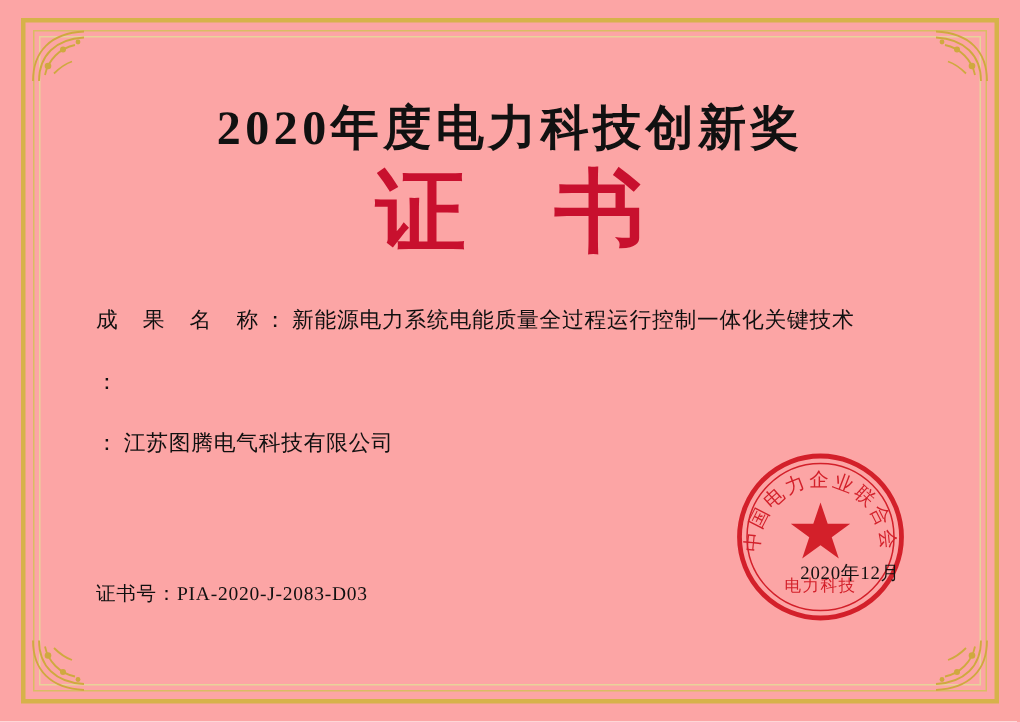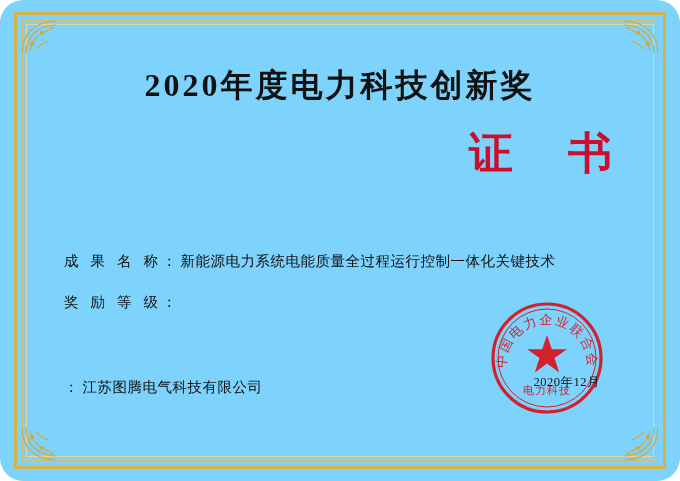--- a/index.html
+++ b/index.html
@@ -11,23 +11,22 @@
     width: 680px;
     height: 481px;
     font-family: "Liberation Sans", sans-serif;
     overflow: hidden;
   }
 
   .certificate {
     position: relative;
     width: 680px;
     height: 481px;
-    background: #7dd3fc;
-    box-sizing: border-box;
-    border-radius: 23px;
+    background: #fca5a5;
+    box-sizing: border-box;
   }
 
   
   .border-outer {
     position: absolute;
     left: 14px;
     top: 12px;
     right: 14px;
     bottom: 12px;
     border: 3px solid #d6b24a;
@@ -79,56 +78,55 @@
     font-family: "Liberation Serif", "DejaVu Serif", serif;
     font-weight: bold;
     font-size: 32px;
     letter-spacing: 3px;
     color: #111111;
     margin-top: 20px;
     white-space: nowrap;
   }
 
   .title-sub {
-    text-align: right;
-    margin-top: 22px;
+    text-align: center;
+    margin-top: 0;
     font-family: "Liberation Serif", "DejaVu Serif", serif;
     font-weight: bold;
-    font-size: 44px;
+    font-size: 60px;
     letter-spacing: 22px;
     color: #c8102e;
     text-indent: 22px;
     line-height: 1.1;
   }
 
   .fields {
     margin-top: 30px;
     padding-left: 18px;
   }
   .field-row {
     display: flex;
     align-items: baseline;
     margin-bottom: 22px;
     font-size: 14.5px;
     color: #101010;
-    font-family: Liberation Sans, sans-serif;
+    font-family: Liberation Mono, monospace;
   }
   .field-label {
     flex: 0 0 auto;
     letter-spacing: 4px;
     white-space: nowrap;
   }
   .field-colon {
     flex: 0 0 auto;
     padding-right: 4px;
   }
   .field-value {
     flex: 1 1 auto;
     letter-spacing: 0.5px;
-    margin-top: 44px;
   }
 
   .serial {
     position: absolute;
     left: 18px;
     bottom: 36px;
     font-size: 13px;
     color: #101010;
     font-family: "Liberation Serif", "DejaVu Serif", serif;
     letter-spacing: 0.5px;
@@ -216,31 +214,31 @@
 
     <div class="fields">
 
       <div class="field-row">
         <span class="field-label">成 果 名 称</span>
         <span class="field-colon">：</span>
         <span class="field-value">新能源电力系统电能质量全过程运行控制一体化关键技术</span>
       </div>
 
       <div class="field-row">
-        <span class="field-label">奖 励 等 级</span>
         <span class="field-colon">：</span>
       </div>
 
       <div class="field-row">
         <span class="field-colon">：</span>
         <span class="field-value">江苏图腾电气科技有限公司</span>
       </div>
 
     </div>
 
+    <div class="serial">证书号：PIA-2020-J-2083-D03</div>
 
     <div class="seal">
       <svg viewBox="0 0 118 118">
         <circle cx="59" cy="59" r="54" fill="none" stroke="#d3202a" stroke-width="3.2"></circle>
         <circle cx="59" cy="59" r="49" fill="none" stroke="#d3202a" stroke-width="1"></circle>
         <path id="sealArc" d="M 18 66 A 41 41 0 0 1 100 66" fill="none" stroke="none"></path>
         <text font-size="13" fill="#d3202a" font-family="'Liberation Serif', serif" letter-spacing="2">
           <textPath href="#sealArc" startOffset="50%" text-anchor="middle">中国电力企业联合会</textPath>
         </text>
         <path d="M59 36 L63.8 50.2 L78.8 50.2 L66.5 59.1 L71.2 73.4 L59 64.5 L46.8 73.4 L51.5 59.1 L39.2 50.2 L54.2 50.2 Z" fill="#d3202a" stroke="none"></path>

